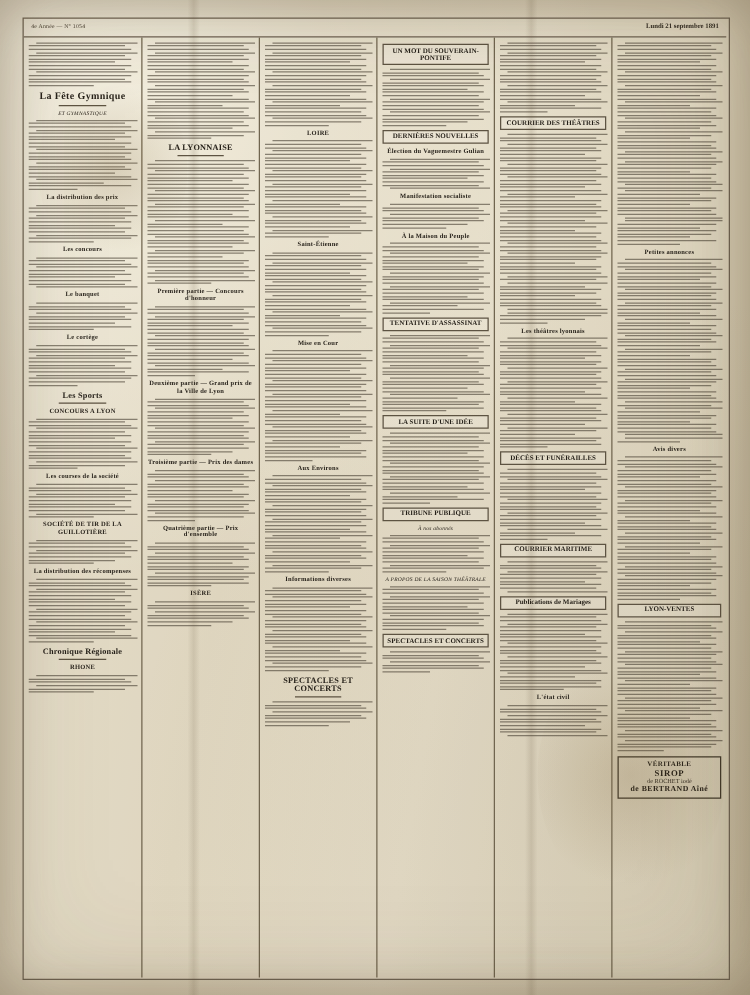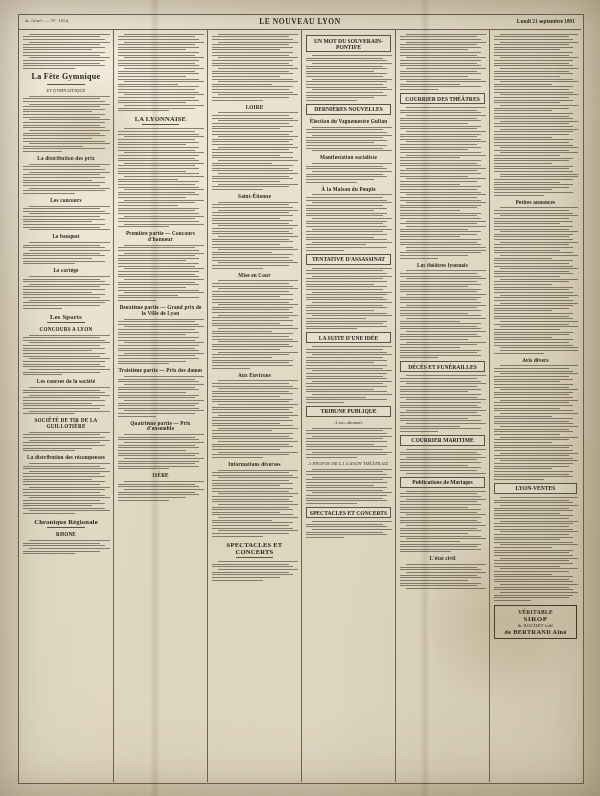--- a/index.html
+++ b/index.html
@@ -106,21 +106,20 @@
 </style>
 </head>
 <body>
 
 <div class="paper"></div>
 
 <div class="sheet"></div>
 
 <div class="masthead">
   <div class="left">4e Année — N° 1054</div>
-  <div class="title">LE NOUVEAU LYON</div>
   <div class="right">Lundi 21 septembre 1891</div>
 </div>
 
 <div class="cols" id="columns">
     <div class="col c1">
       <div class="lines para">
         <i class="ind"></i>
         <i class="s90"></i>
         <i class="s95"></i>
         <i class="ind"></i>

